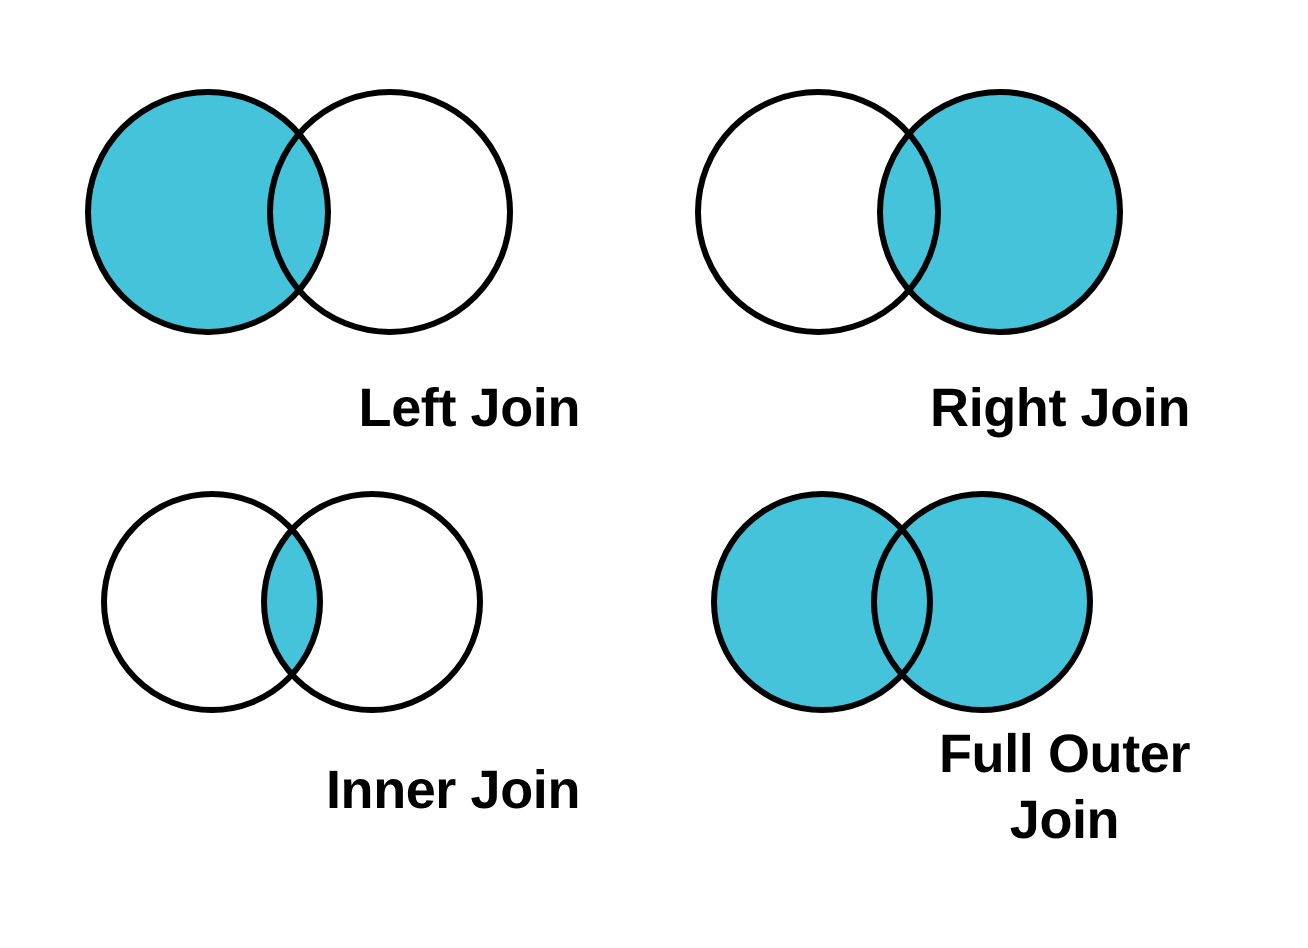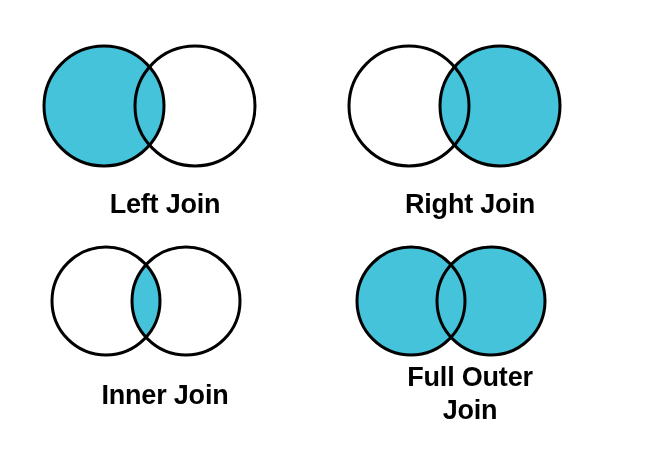--- a/index.html
+++ b/index.html
@@ -13,21 +13,21 @@
     width: 654px;
     height: 474px;
     background: #ffffff;
     overflow: hidden;
     font-family: "Liberation Sans", "DejaVu Sans", sans-serif;
   }
   .join-cell {
     position: absolute;
     display: flex;
     flex-direction: column;
-    align-items: center;
+    align-items: flex-end;
   }
   .venn-wrap {
     display: block;
     line-height: 0;
   }
   .join-label {
     font-family: "Liberation Sans", "DejaVu Sans", sans-serif;
     font-weight: bold;
     font-size: 27px;
     line-height: 33px;

